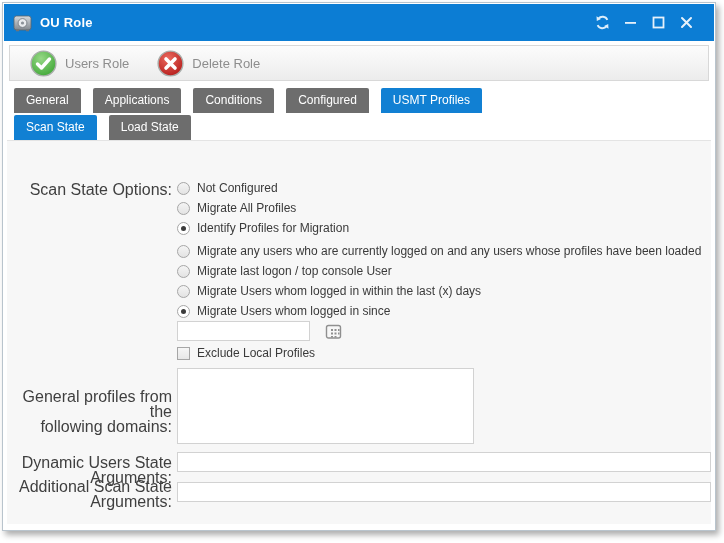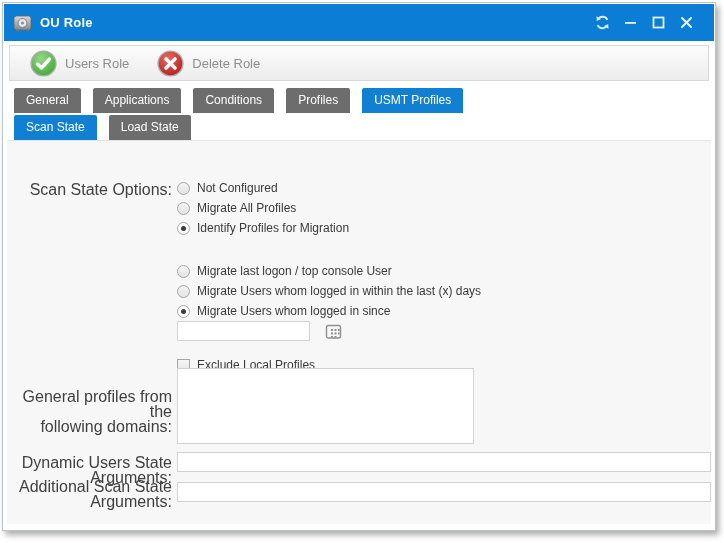--- a/index.html
+++ b/index.html
@@ -155,21 +155,21 @@
         <path d="M9 9 L18 18 M18 9 L9 18" fill="none" stroke="#ffffff" stroke-width="3.6" stroke-linecap="round"></path>
       </svg>
       <span class="lbl">Delete Role</span>
     </div>
   </div>
 
   <div class="tabs main-tabs">
     <div class="tab">General</div>
     <div class="tab">Applications</div>
     <div class="tab">Conditions</div>
-    <div class="tab">Profiles</div>
+    <div class="tab">Configured</div>
     <div class="tab on">USMT Profiles</div>
   </div>
 
   <div class="tabs sub-tabs">
     <div class="tab on">Scan State</div>
     <div class="tab">Load State</div>
   </div>
 
   <div class="panel">
 
@@ -181,20 +181,24 @@
     </div>
     <div class="radio-row" style="top:59px;">
       <span class="radio"></span>
       <span class="rlabel">Migrate All Profiles</span>
     </div>
     <div class="radio-row" style="top:79px;">
       <span class="radio on"></span>
       <span class="rlabel">Identify Profiles for Migration</span>
     </div>
 
+    <div class="radio-row" style="top:102px;">
+      <span class="radio"></span>
+      <span class="rlabel">Migrate any users who are currently logged on and any users whose profiles have been loaded</span>
+    </div>
     <div class="radio-row" style="top:122px;">
       <span class="radio"></span>
       <span class="rlabel">Migrate last logon / top console User</span>
     </div>
     <div class="radio-row" style="top:142px;">
       <span class="radio"></span>
       <span class="rlabel">Migrate Users whom logged in within the last (x) days</span>
     </div>
     <div class="radio-row" style="top:162px;">
       <span class="radio on"></span>
@@ -209,21 +213,21 @@
           <rect x="9.5" y="6" width="2" height="2" fill="#8f8f8f"></rect>
           <rect x="13" y="6" width="1.5" height="2" fill="#8f8f8f"></rect>
         <rect x="6" y="9.5" width="2" height="2" fill="#8f8f8f"></rect>
           <rect x="9.5" y="9.5" width="2" height="2" fill="#8f8f8f"></rect>
           <rect x="13" y="9.5" width="1.5" height="2" fill="#8f8f8f"></rect>
         <rect x="6" y="13" width="2" height="1.5" fill="#8f8f8f"></rect>
           <rect x="9.5" y="13" width="2" height="1.5" fill="#8f8f8f"></rect>
       </svg>
     </button>
 
-    <div class="check-row" style="top:204px;margin-top:12px;">
+    <div class="check-row" style="top:204px;">
       <span class="checkbox"></span>
       <span class="clabel">Exclude Local Profiles</span>
     </div>
 
     <div class="flabel" style="top:248px;">
       <div>General profiles from the</div>
       <div>following domains:</div>
     </div>
     <textarea class="txt" style="left: 170px; top: 227px; width: 297px; height: 76px;"></textarea>
 

